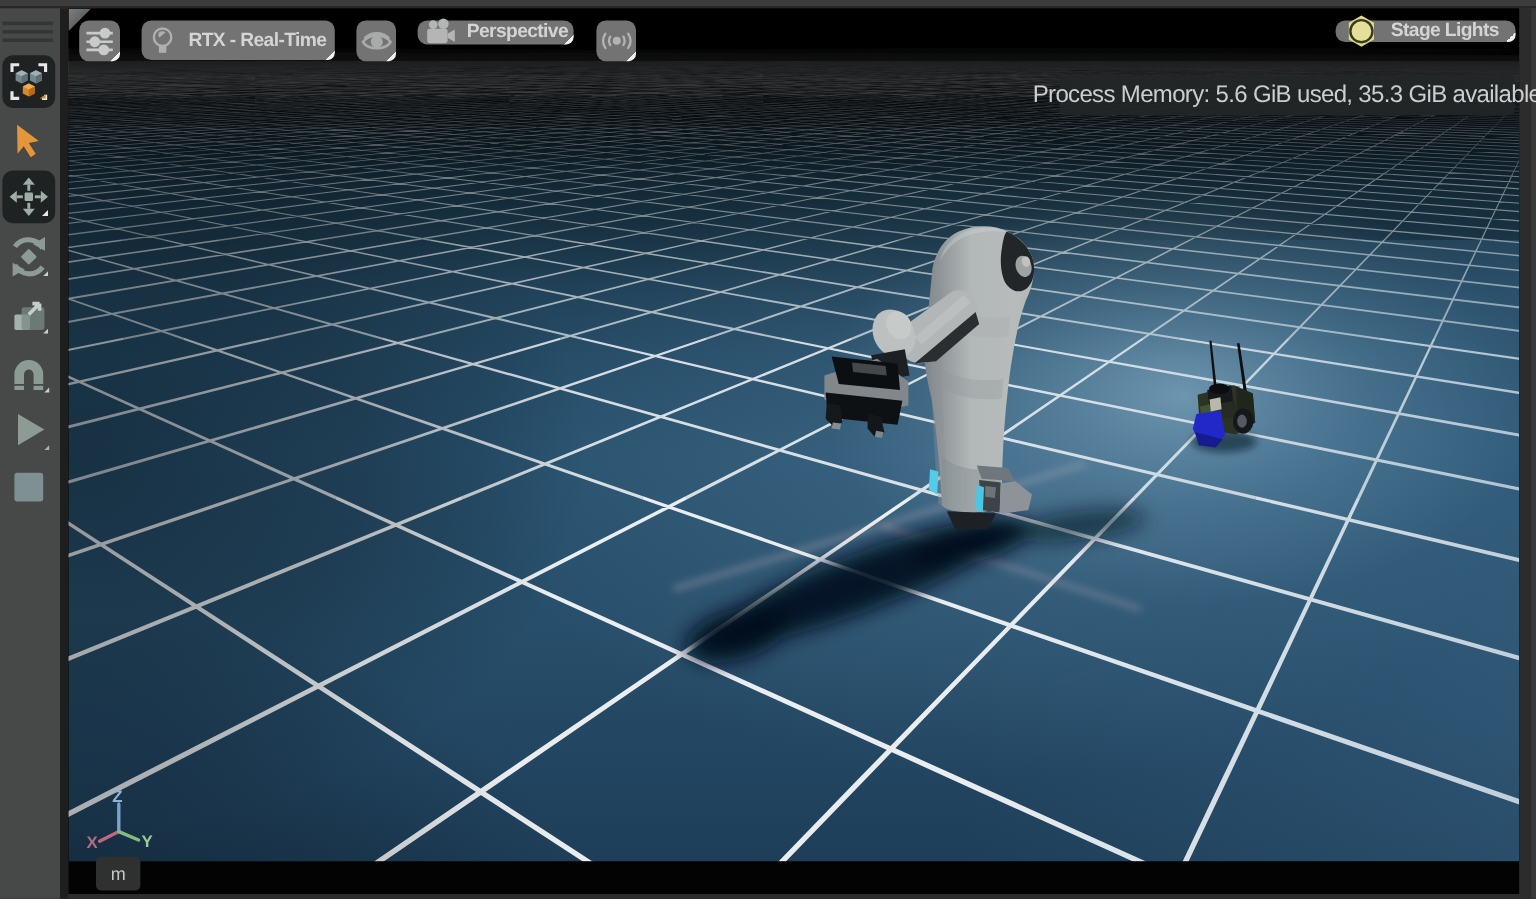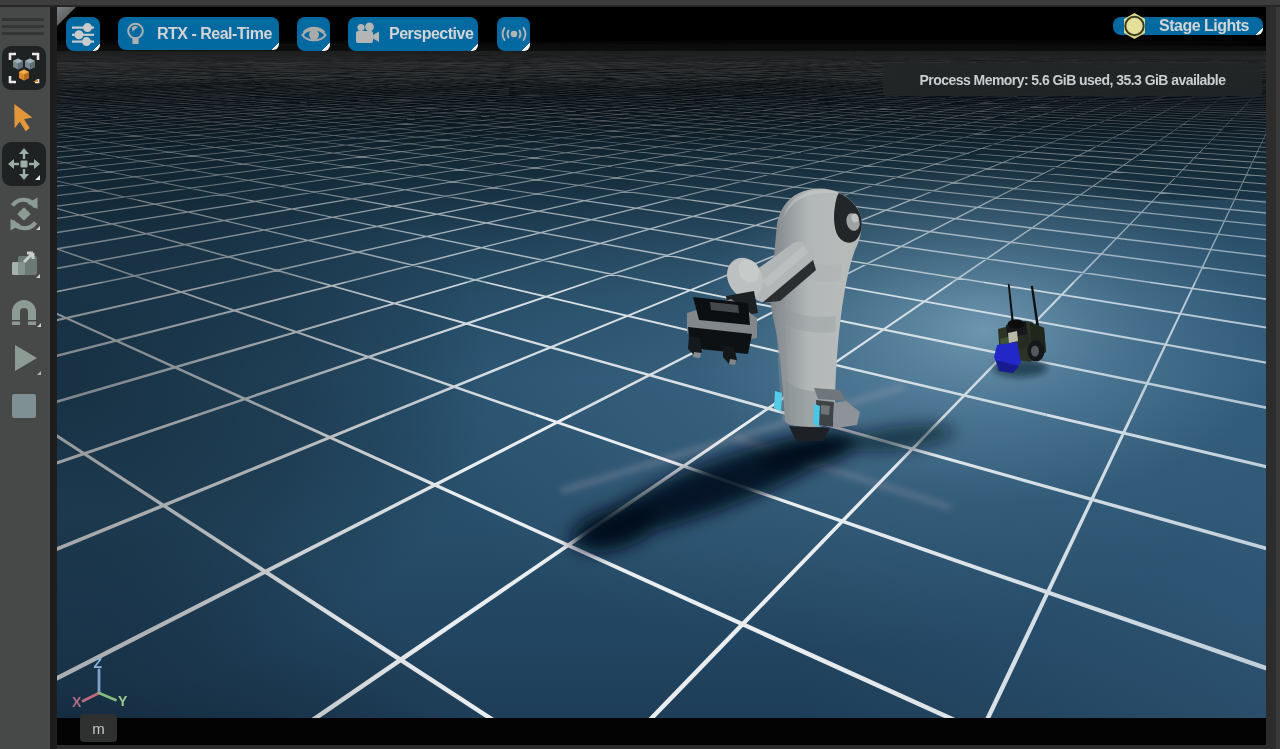--- a/index.html
+++ b/index.html
@@ -1,16 +1,16 @@
 <!DOCTYPE html>
 <html><head><meta charset="utf-8"><style>
 *{margin:0;padding:0;box-sizing:border-box}
 body{width:1280px;height:749px;background:#3d3d3d;font-family:"Liberation Sans",sans-serif;overflow:hidden;position:relative}
 .viewport{position:absolute;left:57px;top:7px;width:1209px;height:711px;background:#000;overflow:hidden}
-.btn{position:absolute;background:#0369a1;border-radius:8px;display:flex;align-items:center;color:#d3d5d5;font-size:16px;font-weight:bold;letter-spacing:-0.5px;white-space:nowrap}
+.btn{position:absolute;background:#737373;border-radius:8px;display:flex;align-items:center;color:#d3d5d5;font-size:16px;font-weight:bold;letter-spacing:-0.5px;white-space:nowrap}
 .wedge{position:absolute;right:0;bottom:0;width:8px;height:8px;background:linear-gradient(315deg,#f0f0f0 50%,transparent 50%);border-radius:0 0 6px 0}
 .tbtn{position:absolute;left:2px;width:44px;height:44px;border-radius:9px;display:flex;align-items:center;justify-content:center}
 </style></head>
 <body>
 <div style="position:absolute;left:0;top:0;width:1280px;height:5px;background:#3d3d3d"></div>
 <div style="position:absolute;left:0;top:5px;width:1280px;height:2px;background:#272727"></div>
 <div style="position:absolute;left:0;top:7px;width:50px;height:742px;background:#464948"></div>
 <div style="position:absolute;left:50px;top:7px;width:7px;height:742px;background:#1e1e1e"></div>
 <div style="position:absolute;left:1266px;top:7px;width:14px;height:742px;background:#2c2c2c"></div>
 <div style="position:absolute;left:1276px;top:7px;width:4px;height:742px;background:#3a3a3a"></div>
@@ -285,21 +285,21 @@
     <div class="wedge"></div>
   </div>
 <div class="btn" style="left:297px;top:17px;width:33px;height:34px;justify-content:center">
 <svg width="28" height="28" viewBox="0 0 28 28">
 <path d="M2.5 15 C7 8 21 8 25.5 15 C21 22 7 22 2.5 15Z" fill="none" stroke="#a9abab" stroke-width="2.2"></path>
 <circle cx="14" cy="14.8" r="5" fill="#a9abab"></circle>
 <path d="M4 12.5 C9 6.8 19 6.8 24 12.5" fill="none" stroke="#a9abab" stroke-width="3"></path>
 </svg>
     <div class="wedge"></div>
   </div>
-<div class="btn" style="left:348px;top:17px;width:130px;height:34px">
+<div class="btn" style="left:348px;top:17px;width:130px;height:20px">
 <svg width="26" height="24" viewBox="0 0 26 24" style="margin-left:6px">
       <g fill="#b4b6b6">
 <circle cx="7" cy="5.5" r="3.6"></circle>
         <circle cx="15.5" cy="4.8" r="4.4"></circle>
 <rect x="2" y="9" width="17" height="12" rx="2"></rect>
 <path d="M19 13 L25 9.5 L25 20 L19 16.5Z"></path>
 </g>
     </svg>
 <span style="margin-left:9px">Perspective</span>
     <div class="wedge"></div>
@@ -318,21 +318,21 @@
   </div>
 <div class="btn" style="left:1113px;top:17px;width:150px;height:18px">
 <svg width="27" height="28" viewBox="0 0 27 28" style="margin-left:8px">
 <path d="M13.5 1 L24 7 L24 21 L13.5 27 L3 21 L3 7Z" fill="#ded98a"></path>
 <circle cx="13.5" cy="14" r="9.2" fill="#e4e09a" stroke="#3a3a20" stroke-width="2"></circle>
 </svg>
 <span style="margin-left:11px">Stage Lights</span>
     <div class="wedge"></div>
   </div>
 
-<div style="position:absolute;left:883px;top:63px;width:379px;height:33px;background:rgba(34,38,39,0.92);border-radius:3px;color:#caced0;font-size:14px;font-weight:bold;letter-spacing:-0.55px;white-space:nowrap;display:flex;align-items:center;justify-content:center">Process Memory: 5.6 GiB used, 35.3 GiB available</div>
+<div style="position:absolute;left:883px;top:63px;width:379px;height:33px;background:rgba(34,38,39,0.92);border-radius:3px;color:#caced0;font-size:20px;font-weight:normal;letter-spacing:-0.55px;white-space:nowrap;display:flex;align-items:center;justify-content:center">Process Memory: 5.6 GiB used, 35.3 GiB available</div>
 
 <div style="position:absolute;left:57px;top:718px;width:1209px;height:27px;background:#030303"></div>
 <div style="position:absolute;left:80px;top:714px;width:37px;height:28px;background:#2f3030;border-radius:4px;color:#c6c8c8;font-size:15px;display:flex;align-items:center;justify-content:center">m</div>
 <svg width="80" height="70" style="position:absolute;left:60px;top:650px" viewBox="60 650 80 70">
 <g stroke-width="2.8" stroke-linecap="round" fill="none">
 <line x1="99" y1="693" x2="99" y2="670" stroke="#7da2cb"></line>
 <line x1="99" y1="693" x2="83" y2="701" stroke="#c06880"></line>
 <line x1="99" y1="693" x2="115.5" y2="700" stroke="#84bb7e"></line>
 </g>
 <g font-family="Liberation Sans, sans-serif" font-size="14" font-weight="bold">

